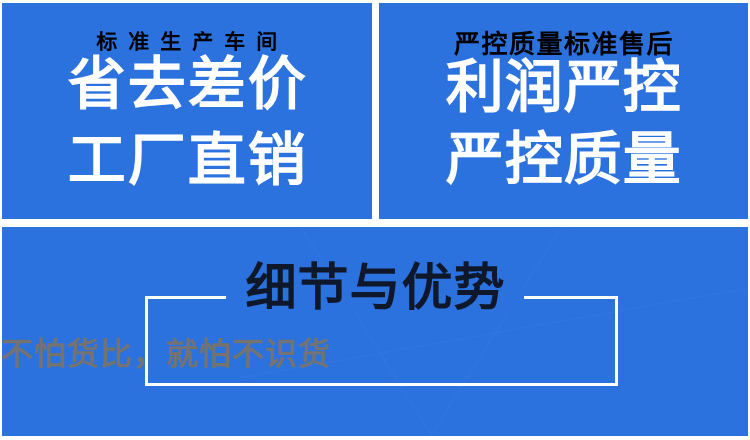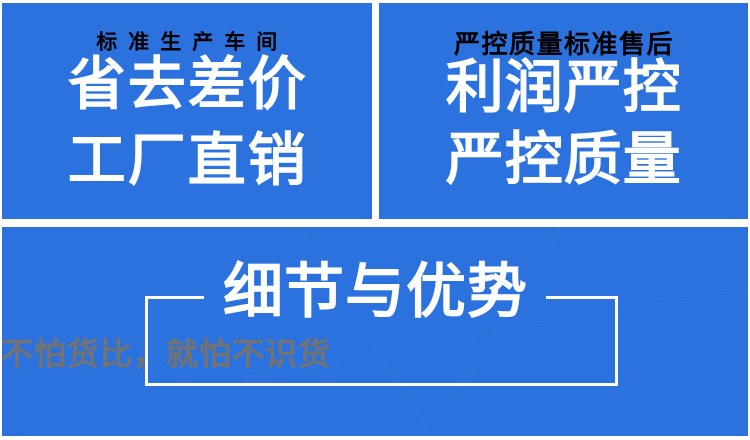--- a/index.html
+++ b/index.html
@@ -118,23 +118,23 @@
   .title-block {
     position: absolute;
     left: 0;
     top: 262px;
     width: 750px;
     text-align: center;
     pointer-events: none;
   }
   .big-title {
     display: inline-block;
-    color: #ffffff;
+    color: #0f172a;
     font-weight: 700;
-    font-size: 60px;
+    font-size: 51px;
     line-height: 1;
     letter-spacing: 1px;
     text-indent: 1px;
     white-space: nowrap;
     
     padding: 0 18px;
     background: #2B72DE;
   }
 
   .sub-title {

